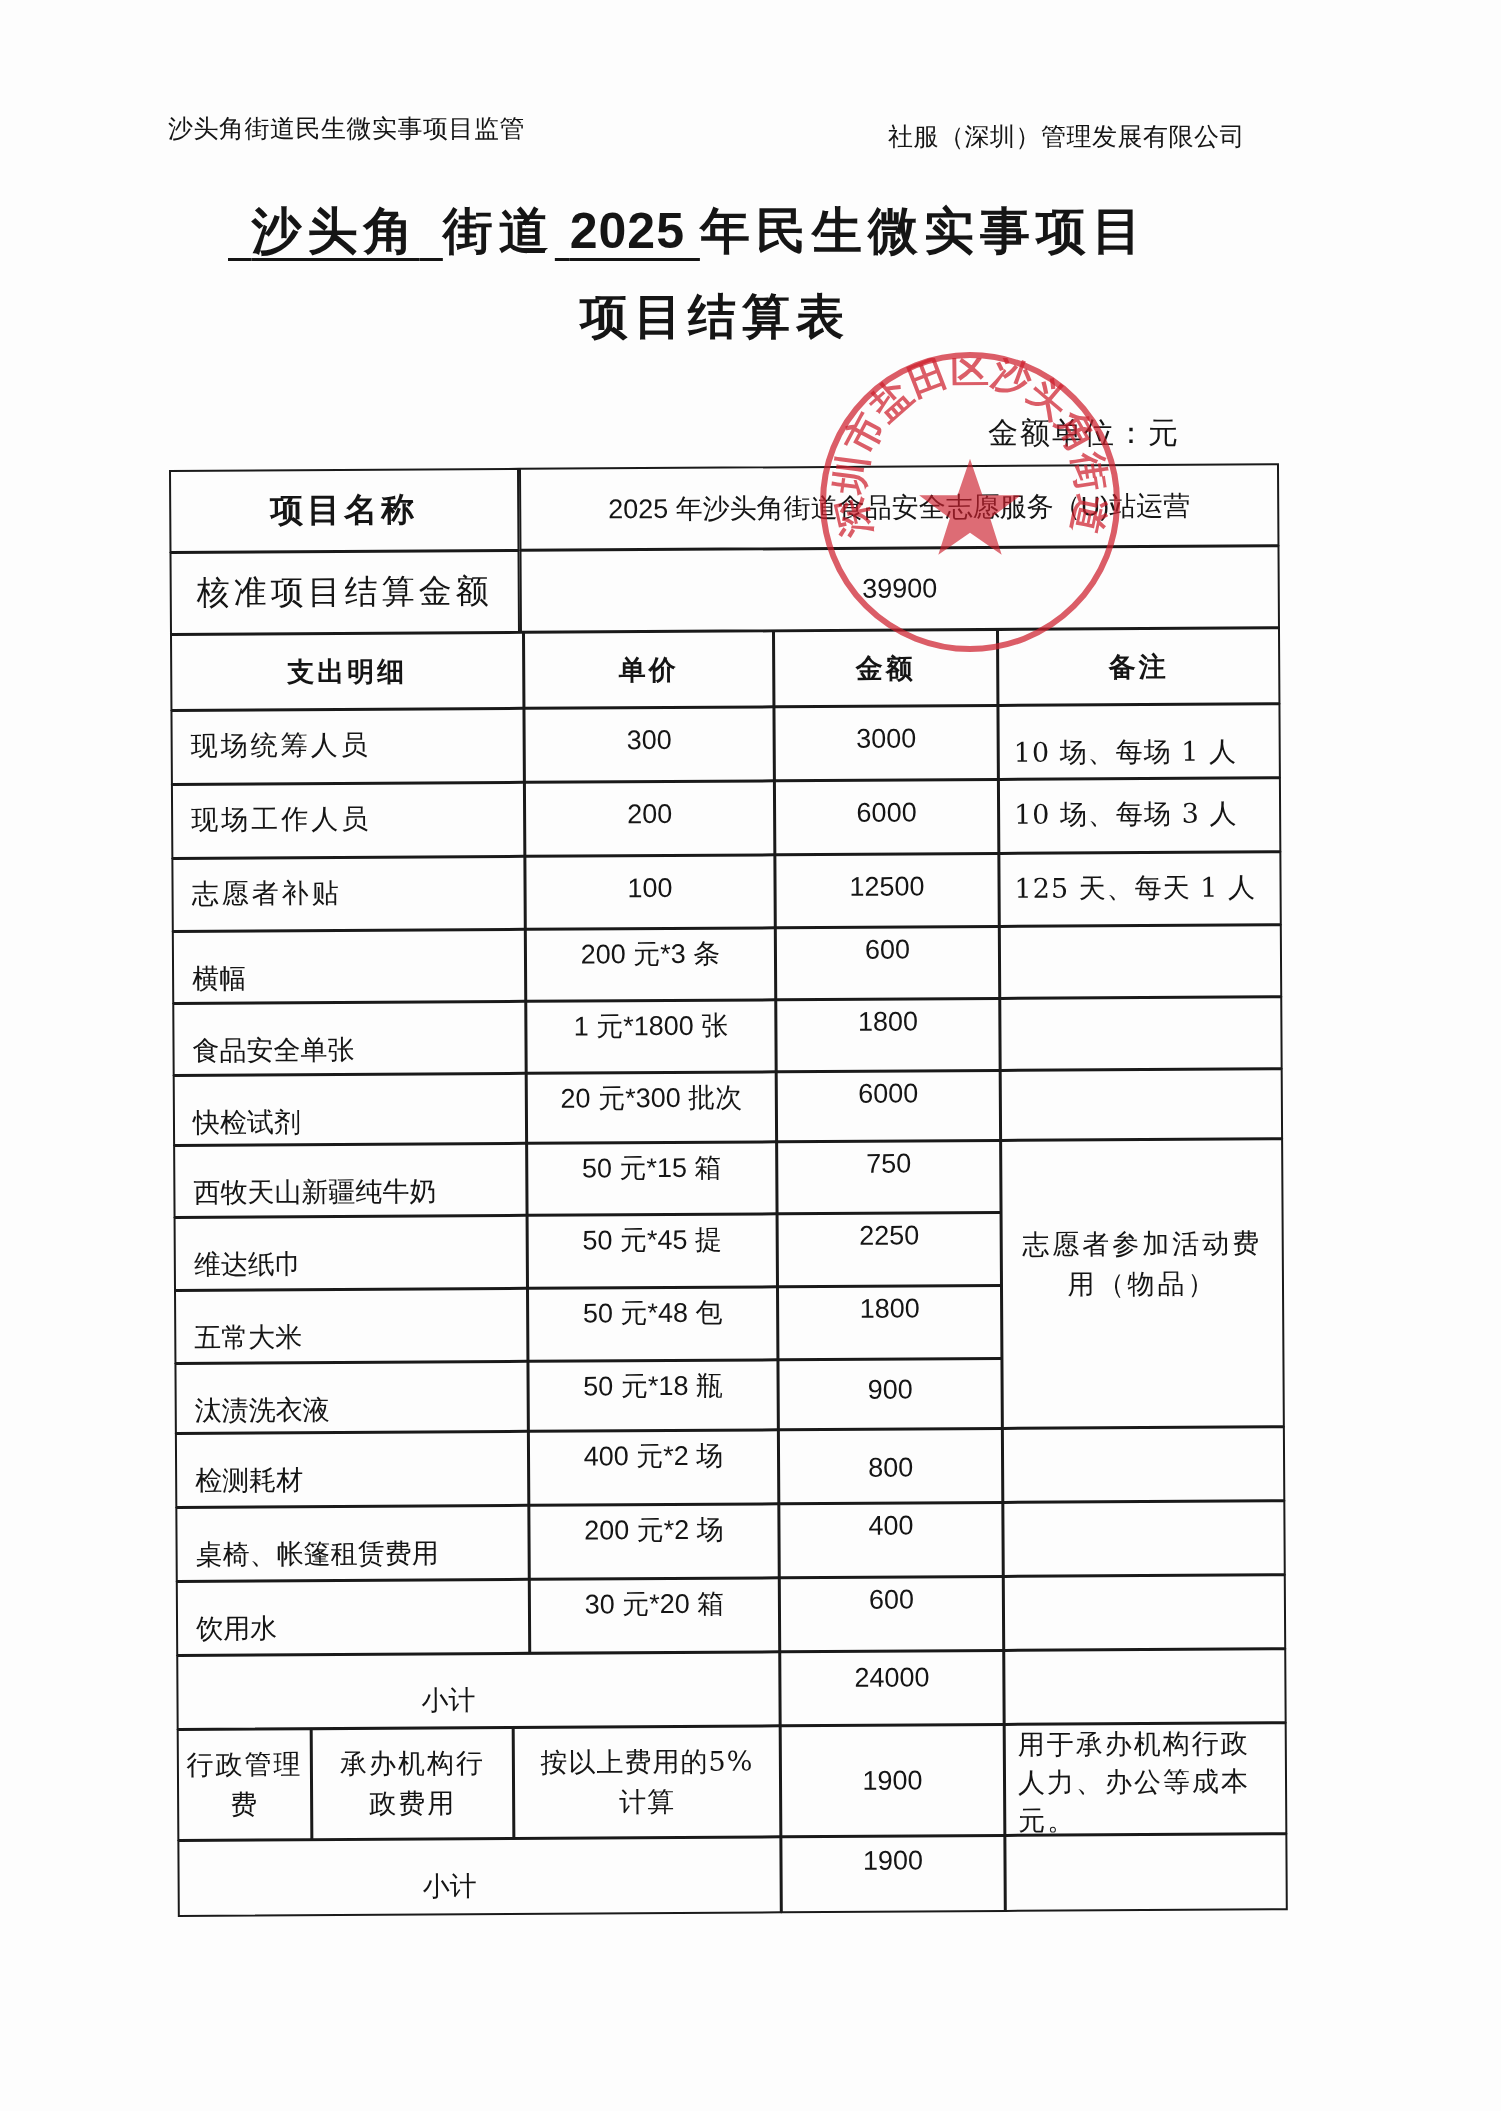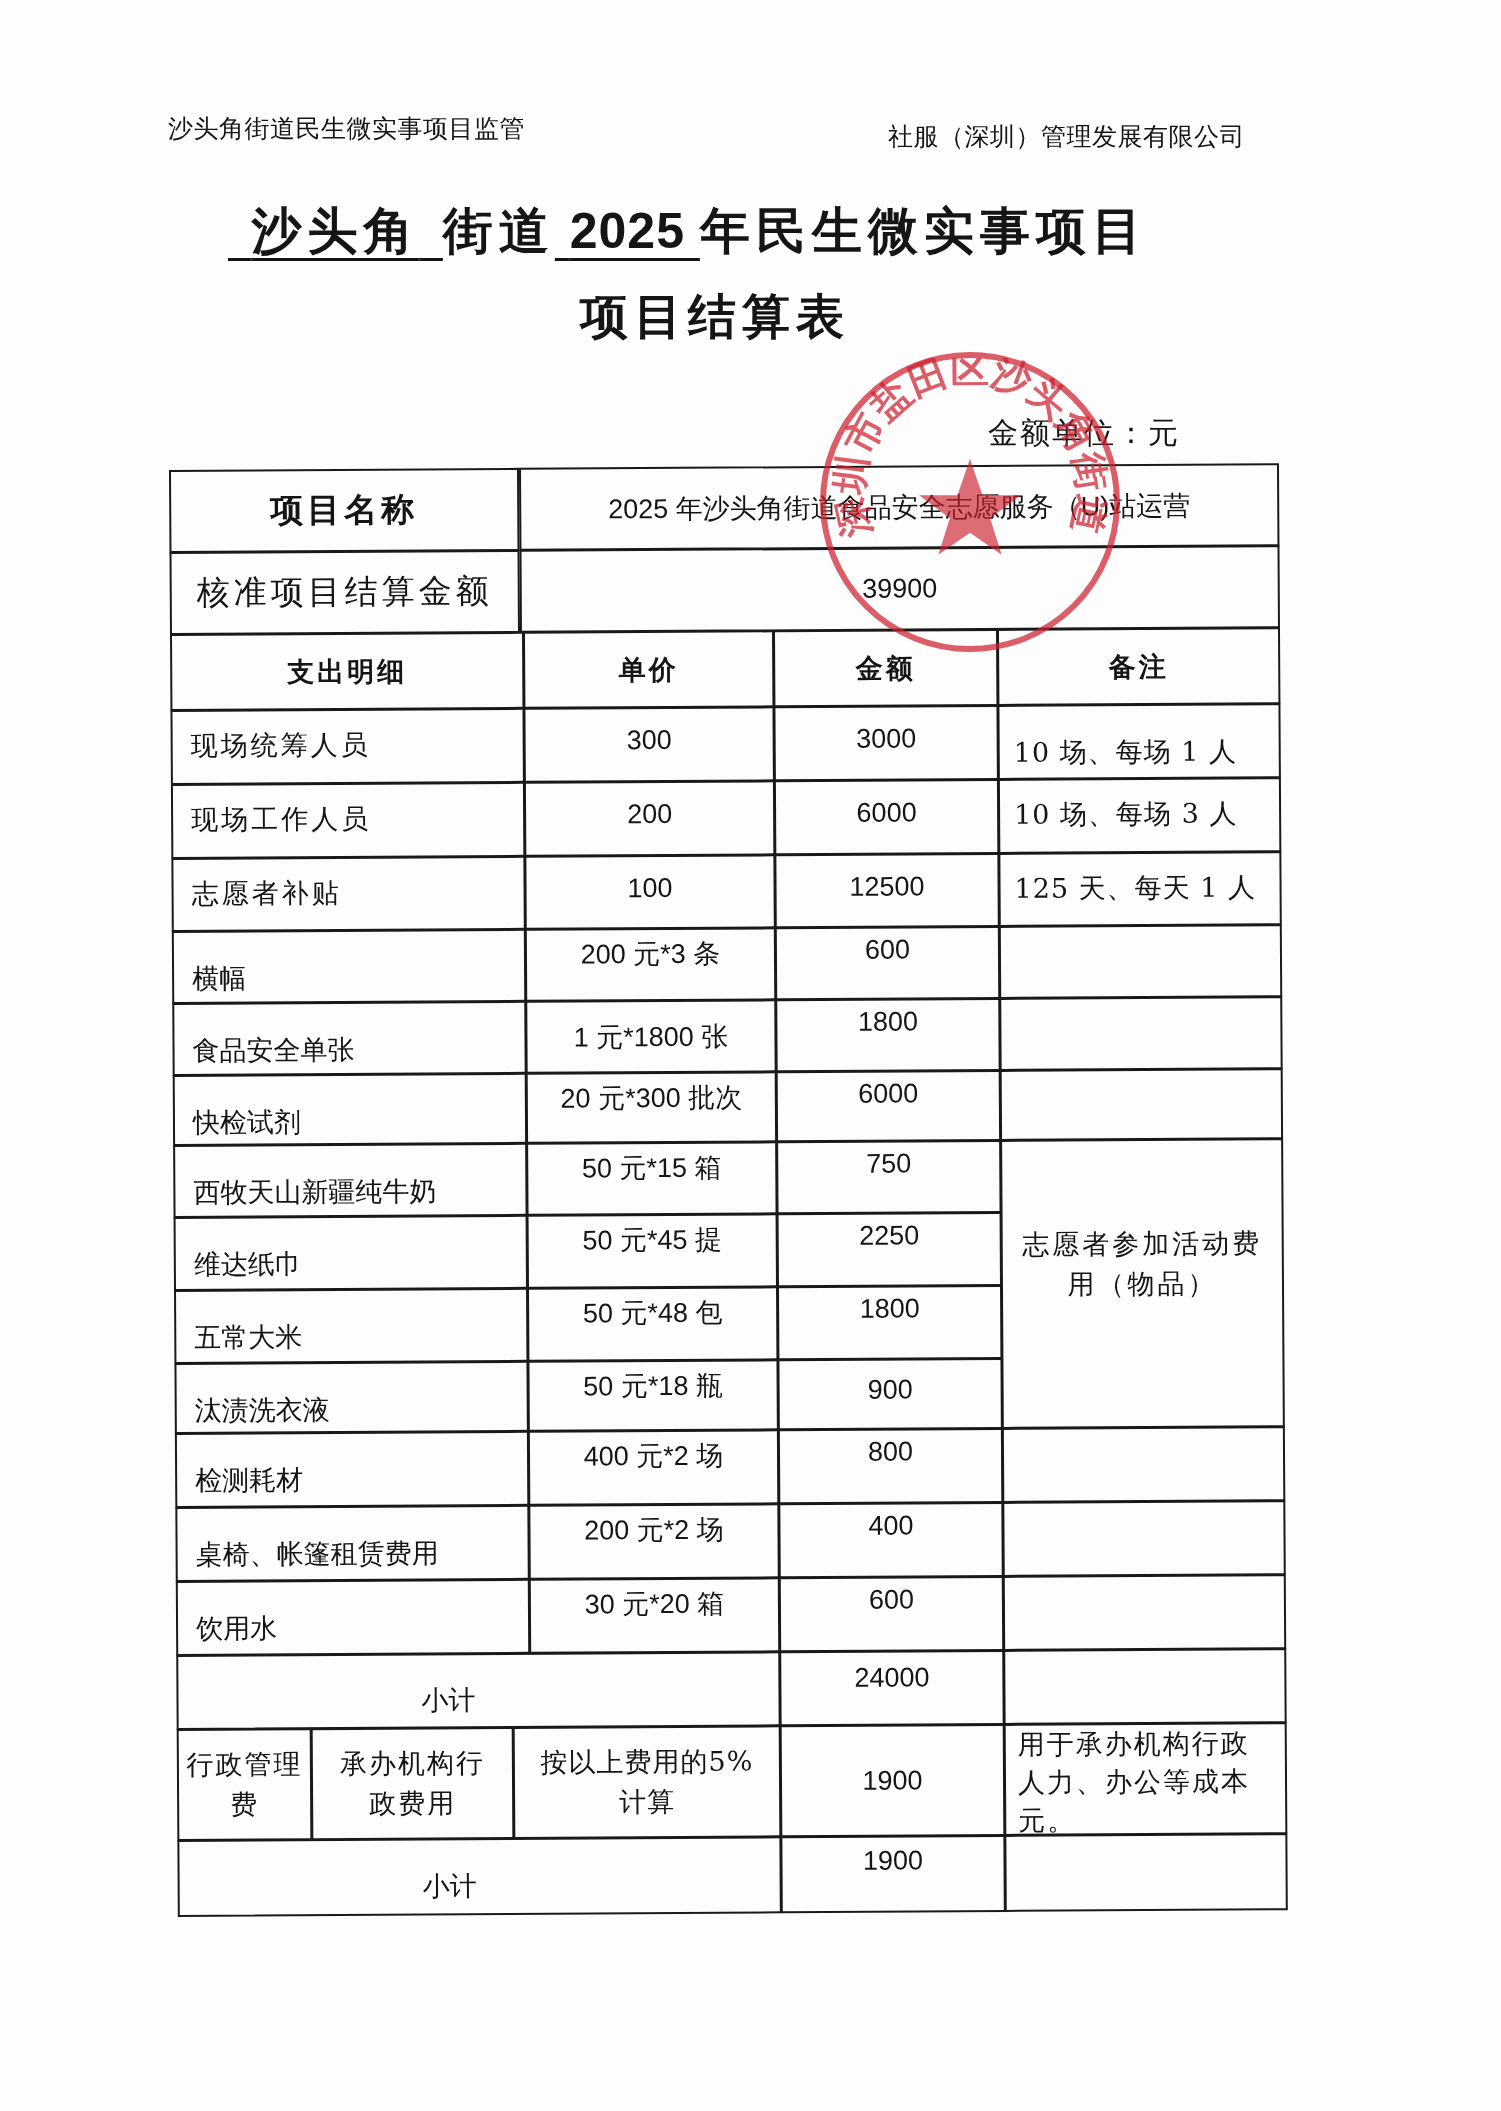--- a/index.html
+++ b/index.html
@@ -134,21 +134,21 @@
       <span class="t" style="padding-top:6px">600</span>
     </div>
   <div class="cell" style="left:827px;top:461px;width:283px;height:73px;">
       <span></span>
     </div>
 
   <div class="cell left lowt" style="left:0;top:533px;width:354px;height:73px;">
       <span class="t">食品安全单张</span>
     </div>
   <div class="cell" style="left:353px;top:533px;width:251px;height:73px;">
-      <span class="t" style="padding-top:17px">1 元*1800 张</span>
+      <span class="t" style="padding-top:6px">1 元*1800 张</span>
     </div>
   <div class="cell" style="left:603px;top:533px;width:225px;height:73px;">
       <span class="t" style="padding-top:6px">1800</span>
     </div>
   <div class="cell" style="left:827px;top:533px;width:283px;height:73px;">
       <span></span>
     </div>
 
   <div class="cell left lowt" style="left:0;top:605px;width:354px;height:71px;">
       <span class="t">快检试剂</span>
@@ -207,21 +207,21 @@
       <span class="wrap" style="margin-top:-40px;">志愿者参加活动费用（物品）</span>
     </div>
 
   <div class="cell left lowt" style="left:0;top:963px;width:354px;height:75px;">
       <span class="t">检测耗材</span>
     </div>
   <div class="cell" style="left:353px;top:963px;width:251px;height:75px;">
       <span class="t" style="padding-top:6px">400 元*2 场</span>
     </div>
   <div class="cell" style="left:603px;top:963px;width:225px;height:75px;">
-      <span class="t" style="padding-top:6px">800</span>
+      <span class="t" style="padding-top:22px">800</span>
     </div>
   <div class="cell" style="left:827px;top:963px;width:283px;height:75px;">
       <span></span>
     </div>
 
   <div class="cell left lowt" style="left:0;top:1037px;width:354px;height:75px;">
       <span class="t">桌椅、帐篷租赁费用</span>
     </div>
   <div class="cell" style="left:353px;top:1037px;width:251px;height:75px;">
       <span class="t" style="padding-top:6px">200 元*2 场</span>

